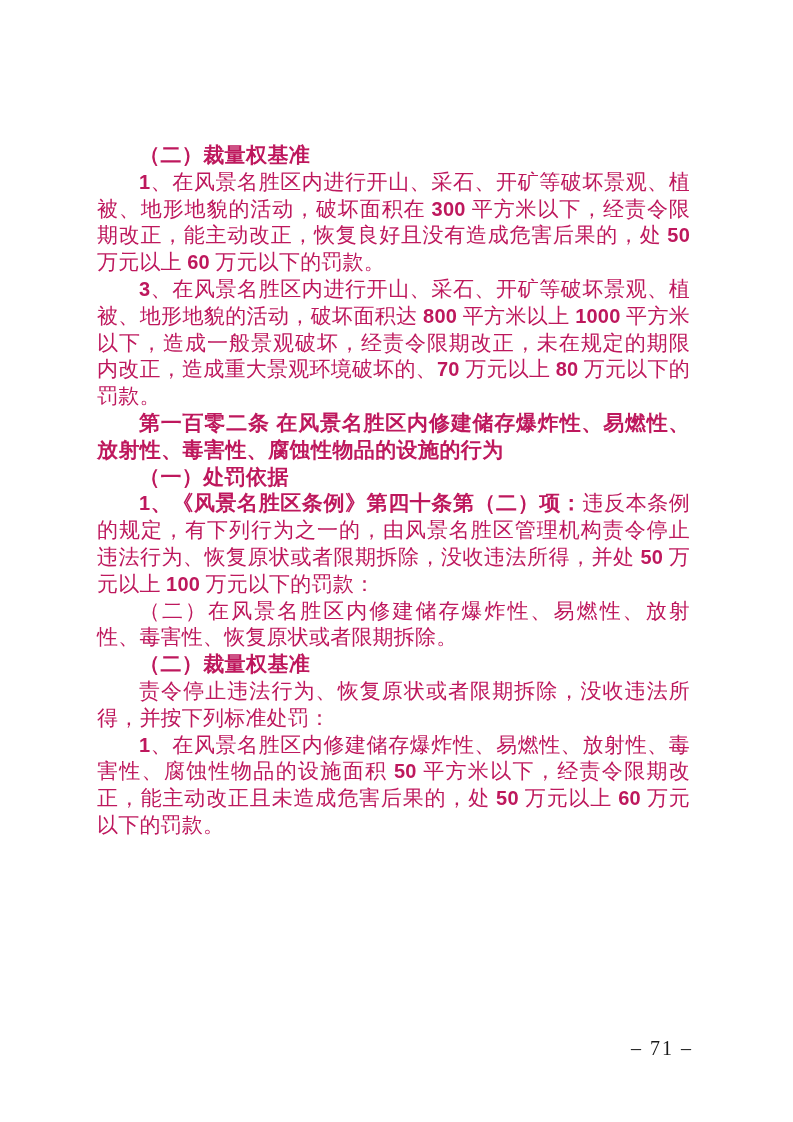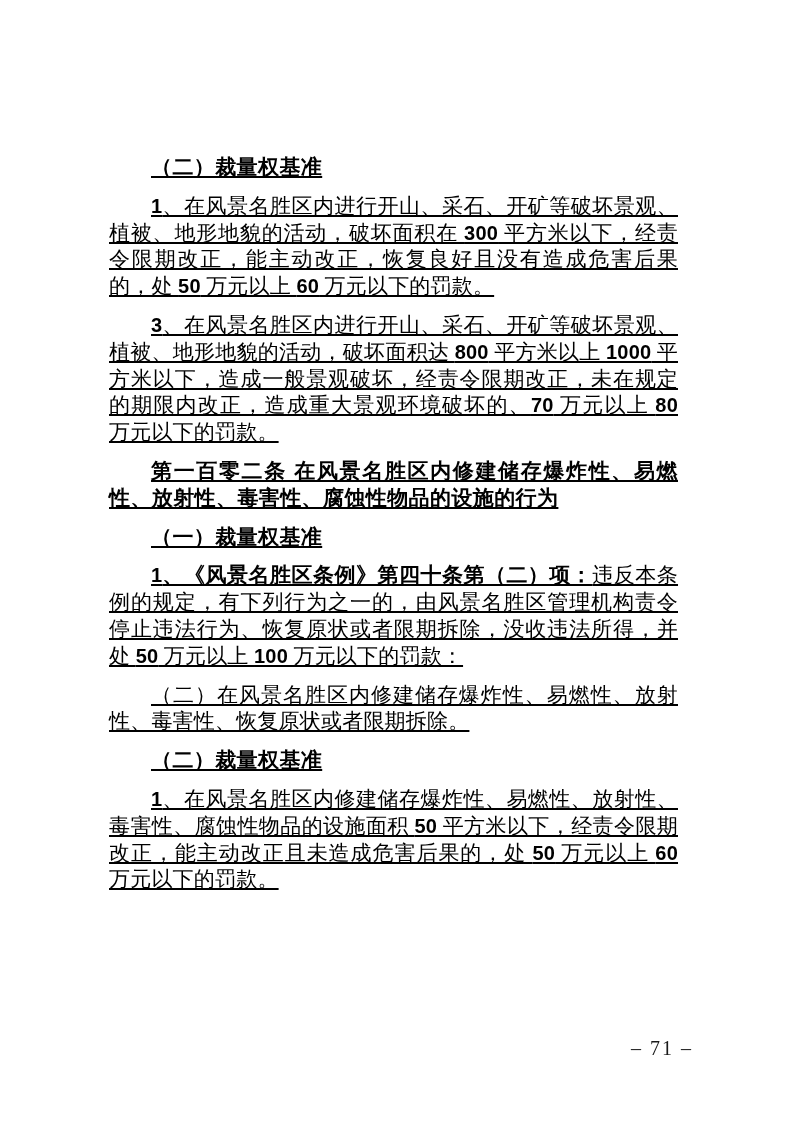--- a/index.html
+++ b/index.html
@@ -11,30 +11,29 @@
     background: #ffffff;
     overflow: hidden;
   }
   .doc-content {
     position: absolute;
     left: 97px;
     top: 142px;
     width: 593px;
   }
   .para {
-    margin: 12px;
+    margin: 0;
     font-size: 21px;
     line-height: 26.8px;
-    color: #000000;
+    color: #be185d;
     text-align: justify;
     text-justify: inter-character;
     text-indent: 2em;
     font-family: "Liberation Serif", "DejaVu Serif", serif;
     letter-spacing: 0.2px;
-    text-decoration: underline;
   }
   .head {
     font-family: "Liberation Sans", "DejaVu Sans", sans-serif;
     font-weight: 700;
     letter-spacing: 0.4px;
   }
   .lead-bold {
     font-family: "Liberation Sans", "DejaVu Sans", sans-serif;
     font-weight: 700;
   }
@@ -64,28 +63,29 @@
 
 
     <p class="para"><span><span class="num">1</span>、在风景名胜区内进行开山、采石、开矿等破坏景观、植被、地形地貌的活动，破坏面积在 <span class="num">300</span> 平方米以下，经责令限期改正，能主动改正，恢复良好且没有造成危害后果的，处 <span class="num">50</span> 万元以上 <span class="num">60</span> 万元以下的罚款。</span></p>
 
 
     <p class="para"><span><span class="num">3</span>、在风景名胜区内进行开山、采石、开矿等破坏景观、植被、地形地貌的活动，破坏面积达 <span class="num">800</span> 平方米以上 <span class="num">1000</span> 平方米以下，造成一般景观破坏，经责令限期改正，未在规定的期限内改正，造成重大景观环境破坏的、<span class="num">70</span> 万元以上 <span class="num">80</span> 万元以下的罚款。</span></p>
 
 
     <p class="para head"><span>第一百零二条 在风景名胜区内修建储存爆炸性、易燃性、放射性、毒害性、腐蚀性物品的设施的行为</span></p>
 
-    <p class="para head"><span>（一）裁量权基准</span></p>
+    <p class="para head"><span>（一）处罚依据</span></p>
 
     <p class="para"><span class="lead-bold"><span class="num">1</span>、《风景名胜区条例》第四十条第（二）项：</span><span>违反本条例的规定，有下列行为之一的，由风景名胜区管理机构责令停止违法行为、恢复原状或者限期拆除，没收违法所得，并处 <span class="num">50</span> 万元以上 <span class="num">100</span> 万元以下的罚款：</span></p>
 
     <p class="para"><span>（二）在风景名胜区内修建储存爆炸性、易燃性、放射性、毒害性、恢复原状或者限期拆除。</span></p>
 
     <p class="para head"><span>（二）裁量权基准</span></p>
 
+    <p class="para"><span>责令停止违法行为、恢复原状或者限期拆除，没收违法所得，并按下列标准处罚：</span></p>
 
     <p class="para"><span><span class="num">1</span>、在风景名胜区内修建储存爆炸性、易燃性、放射性、毒害性、腐蚀性物品的设施面积 <span class="num">50</span> 平方米以下，经责令限期改正，能主动改正且未造成危害后果的，处 <span class="num">50</span> 万元以上 <span class="num">60</span> 万元以下的罚款。</span></p>
 
   </div>
 
   <div class="page-footer">– 71 –</div>
 
 </div>
 
 </body></html>

